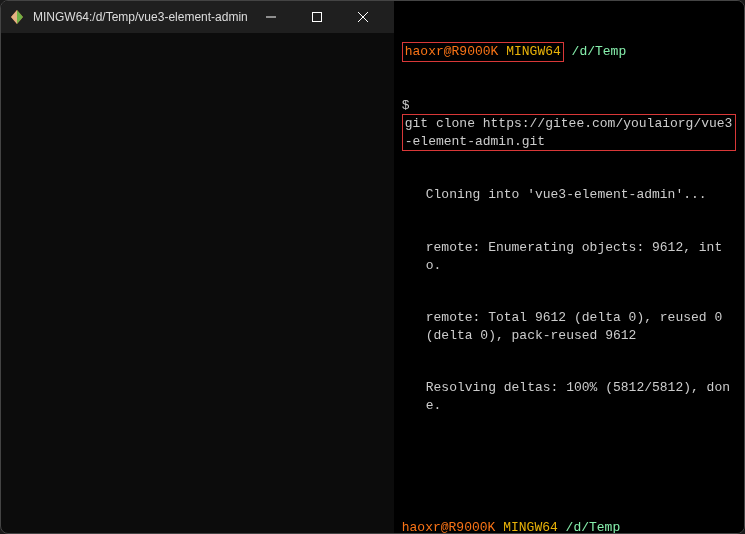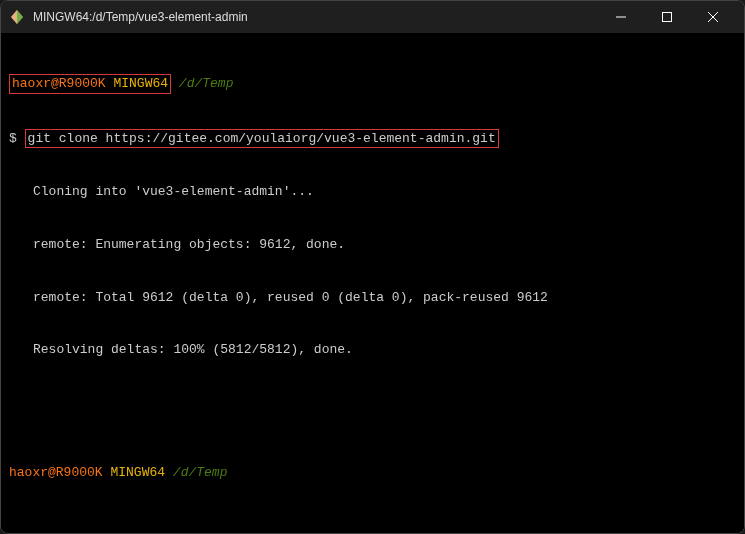--- a/index.html
+++ b/index.html
@@ -11,21 +11,21 @@
       height: 534px;
       overflow: hidden;
     }
     .window {
       width: 745px;
       height: 534px;
       background: #0c0c0c;
       border: 1px solid #444;
       border-radius: 8px;
       display: flex;
-      flex-direction: column;
+      flex-direction: row;
       overflow: hidden;
     }
     .titlebar {
       height: 32px;
       background: #1f1f1f;
       display: flex;
       align-items: center;
       padding: 0 8px;
       color: #ddd;
       font-family: 'Segoe UI', Arial, sans-serif;
@@ -55,21 +55,21 @@
       background: #000;
       padding: 6px 8px;
       color: #ccc;
       line-height: 1.35;
       overflow-y: auto;
       white-space: pre;
     }
     .line { white-space: pre-wrap; word-break: break-all; }
     .prompt-user { color: #f97316; text-align: center; }
     .prompt-host { color: #eab308; }
-    .prompt-path { color: #4d7c0f; font-style: italic; }
+    .prompt-path { color: #86efac; }
     .prompt-dollar { color: #ccc; }
     .cmd { color: #ccc; }
     .output { color: #ccc; margin-left: 24px; }
     .redbox {
       border: 1px solid #d93838;
       padding: 0 2px;
       display: inline-block;
     }
     .blank { height: 17px; }
   </style>
@@ -102,21 +102,21 @@
             <path d="M0 0 L10 10 M10 0 L0 10" stroke="#fff" stroke-width="1"></path>
           </svg>
       </div>
     </div>
   </div>
 
   <div class="terminal">
     <div class="line"><span class="redbox"><span class="prompt-user">haoxr@R9000K</span> <span class="prompt-host">MINGW64</span></span> <span class="prompt-path">/d/Temp</span></div>
     <div class="line"><span class="prompt-dollar">$ </span><span class="redbox"><span class="cmd">git clone https://gitee.com/youlaiorg/vue3-element-admin.git</span></span></div>
     <div class="line output">Cloning into 'vue3-element-admin'...</div>
-    <div class="line output">remote: Enumerating objects: 9612, done.</div>
+    <div class="line output">remote: Enumerating objects: 9612, into.</div>
     <div class="line output">remote: Total 9612 (delta 0), reused 0 (delta 0), pack-reused 9612</div>
     <div class="line output">Resolving deltas: 100% (5812/5812), done.</div>
     <div class="blank"></div>
 
     <div class="line"><span class="prompt-user">haoxr@R9000K</span> <span class="prompt-host">MINGW64</span> <span class="prompt-path">/d/Temp</span></div>
     
     
     
 
     

